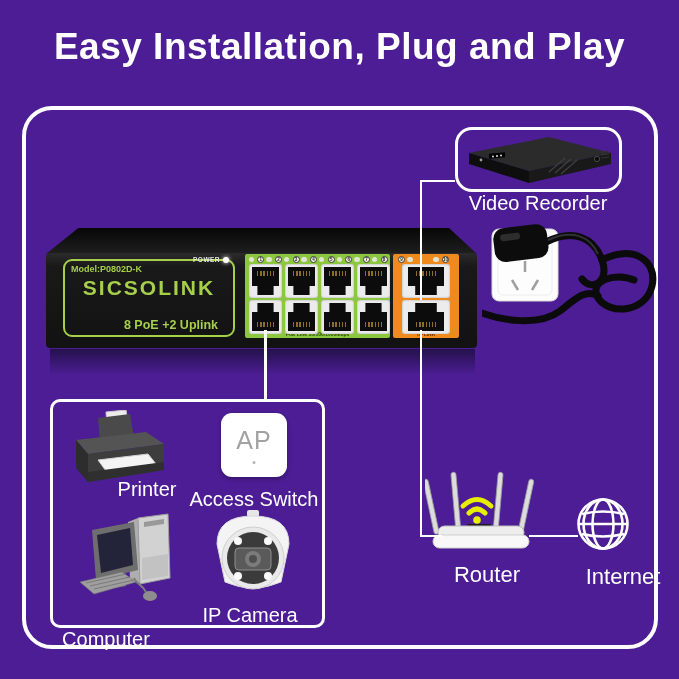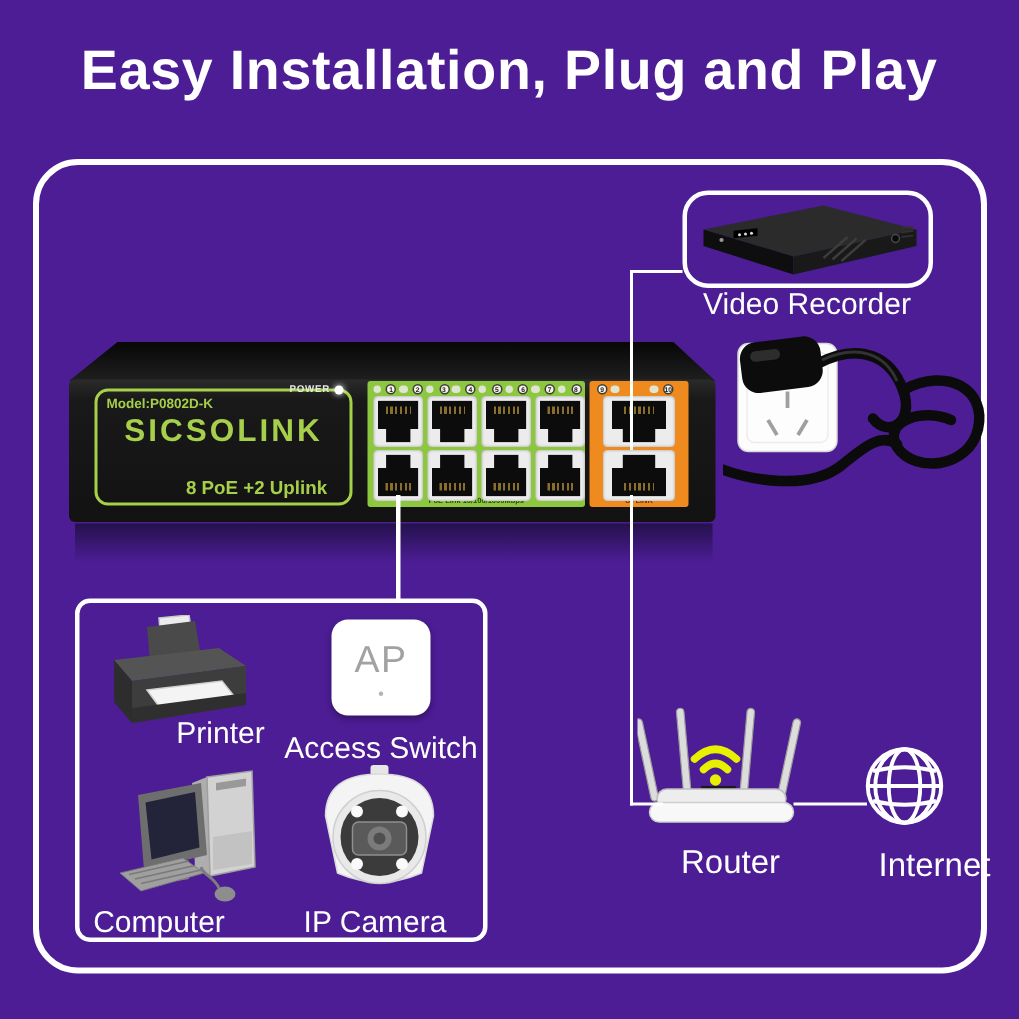--- a/index.html
+++ b/index.html
@@ -245,21 +245,21 @@
     <polygon points="68,14 88,11 88,16 68,19" fill="#999"></polygon>
     <polygon points="66,50 92,46 92,68 66,72" fill="#c2c2c2"></polygon>
     <polygon points="34,70 46,68 50,78 38,80" fill="#8a8a8a"></polygon>
     <polygon points="16,22 58,14 62,62 20,72" fill="#6e6e6e"></polygon>
     <polygon points="21,27 54,20 57,57 25,65" fill="#23233a"></polygon>
     <path d="M70,84 C66,76 60,76 58,70" stroke="#7d7d7d" stroke-width="2" fill="none"></path>
     <polygon points="4,74 46,64 60,74 18,86" fill="#9f9f9f" stroke="#777" stroke-width="0.6"></polygon>
     <path d="M10,75 L50,66 M14,78 L54,69 M18,81 L58,72" stroke="#7a7a7a" stroke-width="1"></path>
     <ellipse cx="74" cy="88" rx="7" ry="5" fill="#8d8d8d"></ellipse>
   </svg>
-  <div class="wlabel" style="left:106px; top:604px; font-size:20px;">Computer</div>
+  <div class="wlabel" style="left:106px; top:628px; font-size:20px;">Computer</div>
 
   <svg class="icon-abs" style="left:211px; top:510px;" width="84" height="94" viewBox="0 0 84 94">
     <rect x="36" y="0" width="12" height="7" rx="2" fill="#e6e6e6"></rect>
     <path d="M6,34 Q6,6 42,6 Q78,6 78,34 L70,72 Q42,84 14,72 Z" fill="#f4f4f4" stroke="#dadada"></path>
     <circle cx="42" cy="48" r="31" fill="#e9e9e9" stroke="#cfcfcf"></circle>
     <circle cx="42" cy="48" r="26" fill="#3b3b3b"></circle>
     <rect x="24" y="38" width="36" height="22" rx="4" fill="#5a5a5a" stroke="#8e8e8e"></rect>
     <circle cx="42" cy="49" r="8" fill="#7b7b7b"></circle>
     <circle cx="42" cy="49" r="4" fill="#4f4f4f"></circle>
     <circle cx="27" cy="31" r="4" fill="#fafafa"></circle>

